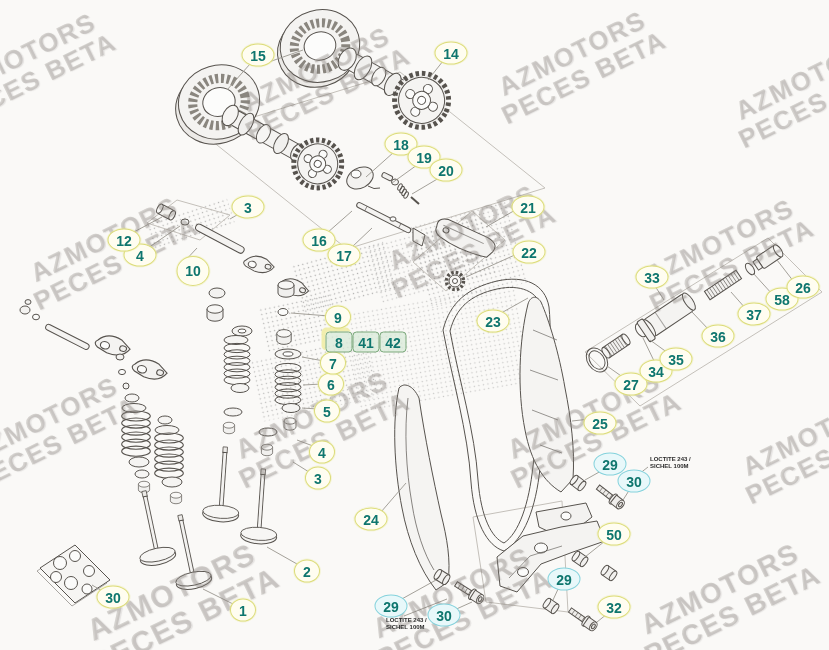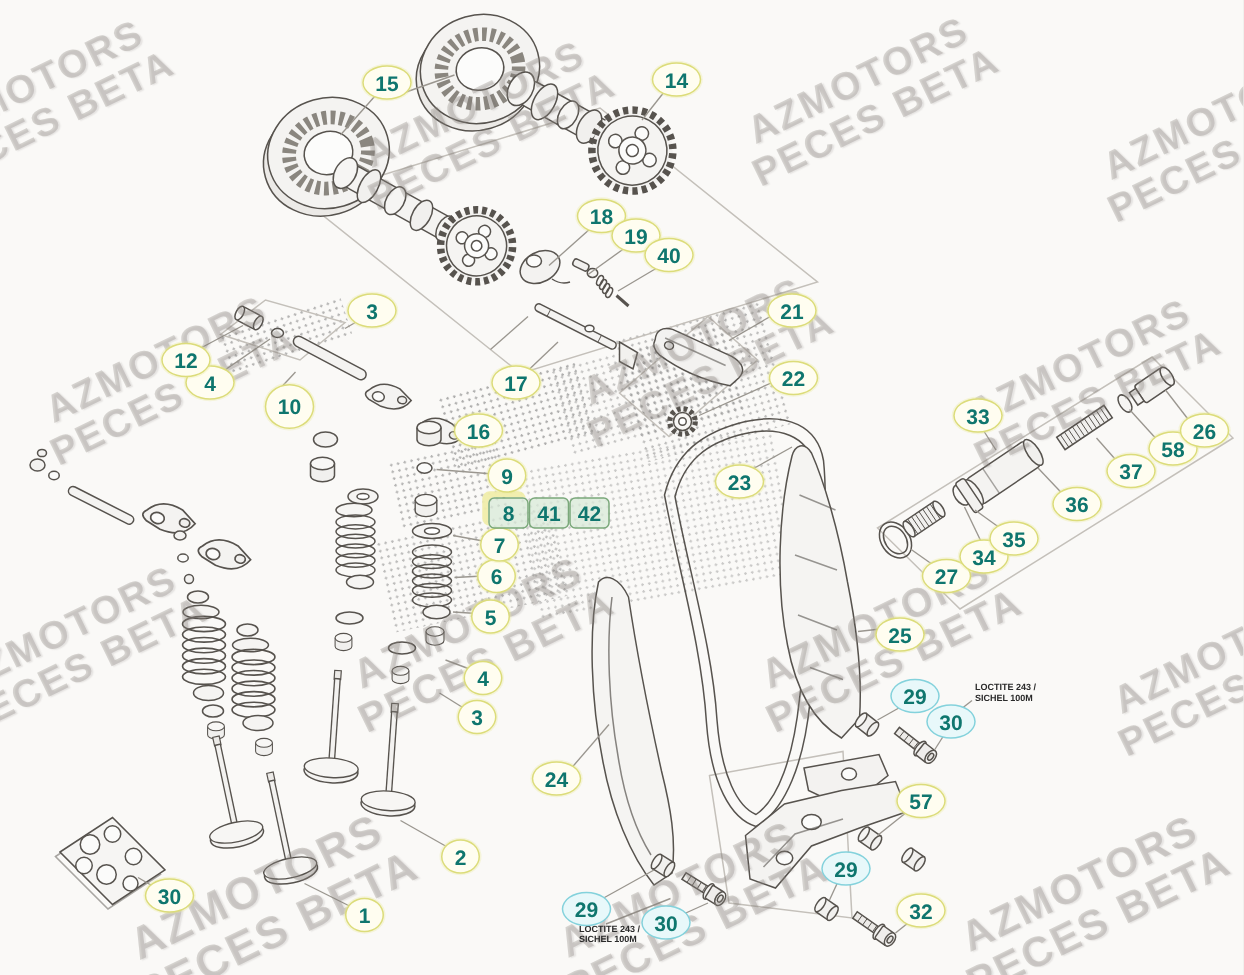--- a/index.html
+++ b/index.html
@@ -468,34 +468,34 @@
       <div class="callout yellow" style="left: 331px; top: 384px; width: 26px; height: 23px;">6</div>
       <div class="callout yellow" style="left: 333px; top: 363px; width: 26px; height: 23px;">7</div>
       <div class="callout green halo" style="left: 339px; top: 342px; width: 27px; height: 21px;">8</div>
       <div class="callout yellow" style="left: 338px; top: 317px; width: 26px; height: 23px;">9</div>
       <div class="callout yellow" style="left: 193px; top: 271px; width: 33px; height: 30px;">10</div>
       <div class="callout yellow" style="left: 140px; top: 255px; width: 33px; height: 23px;">4</div>
       <div class="callout yellow" style="left: 124px; top: 240px; width: 33px; height: 23px;">12</div>
       <div class="callout yellow" style="left: 248px; top: 207px; width: 33px; height: 23px;">3</div>
       <div class="callout yellow" style="left: 451px; top: 53px; width: 33px; height: 23px;">14</div>
       <div class="callout yellow" style="left: 258px; top: 55px; width: 33px; height: 23px;">15</div>
-      <div class="callout yellow" style="left: 319px; top: 240px; width: 33px; height: 23px; margin-top: 47px;">16</div>
+      <div class="callout yellow" style="left: 319px; top: 240px; width: 33px; height: 23px;">16</div>
       <div class="callout yellow" style="left: 344px; top: 255px; width: 33px; height: 23px;">17</div>
       <div class="callout yellow" style="left: 401px; top: 144px; width: 33px; height: 23px;">18</div>
       <div class="callout yellow" style="left: 424px; top: 157px; width: 33px; height: 23px;">19</div>
-      <div class="callout yellow" style="left: 446px; top: 170px; width: 33px; height: 23px;">40</div>
+      <div class="callout yellow" style="left: 446px; top: 170px; width: 33px; height: 23px;">20</div>
       <div class="callout yellow" style="left: 528px; top: 207px; width: 33px; height: 23px;">21</div>
       <div class="callout yellow" style="left: 529px; top: 252px; width: 33px; height: 23px;">22</div>
       <div class="callout yellow" style="left: 493px; top: 321px; width: 33px; height: 23px;">23</div>
       <div class="callout yellow" style="left: 371px; top: 519px; width: 33px; height: 23px;">24</div>
       <div class="callout yellow" style="left: 600px; top: 423px; width: 33px; height: 23px;">25</div>
       <div class="callout yellow" style="left: 631px; top: 384px; width: 33px; height: 23px; text-align: center;">27</div>
       <div class="callout cyan" style="left: 610px; top: 464px; width: 33px; height: 23px;">29</div>
       <div class="callout cyan" style="left: 634px; top: 481px; width: 33px; height: 23px;">30</div>
-      <div class="callout yellow" style="left: 614px; top: 534px; width: 33px; height: 23px;">57</div>
+      <div class="callout yellow" style="left: 614px; top: 534px; width: 33px; height: 23px;">50</div>
       <div class="callout cyan" style="left: 564px; top: 579px; width: 33px; height: 23px;">29</div>
       <div class="callout yellow" style="left: 614px; top: 607px; width: 33px; height: 23px;">32</div>
       <div class="callout cyan" style="left: 391px; top: 606px; width: 33px; height: 23px;">29</div>
       <div class="callout cyan" style="left: 444px; top: 615px; width: 33px; height: 23px;">30</div>
       <div class="callout yellow" style="left: 652px; top: 277px; width: 33px; height: 23px;">33</div>
       <div class="callout yellow" style="left: 656px; top: 371px; width: 33px; height: 23px;">34</div>
       <div class="callout yellow" style="left: 676px; top: 359px; width: 33px; height: 23px;">35</div>
       <div class="callout yellow" style="left: 718px; top: 336px; width: 33px; height: 23px;">36</div>
       <div class="callout yellow" style="left: 754px; top: 314px; width: 33px; height: 23px;">37</div>
       <div class="callout yellow" style="left: 782px; top: 299px; width: 33px; height: 23px;">58</div>

